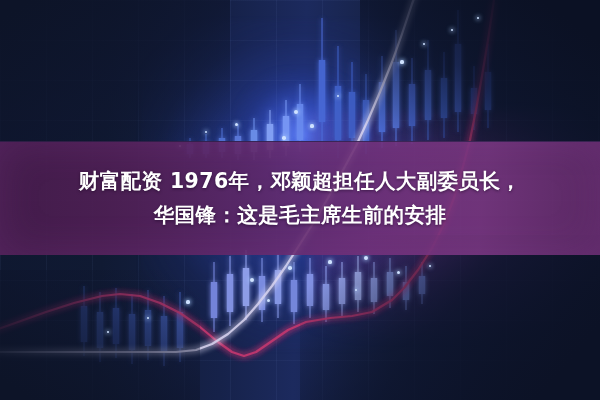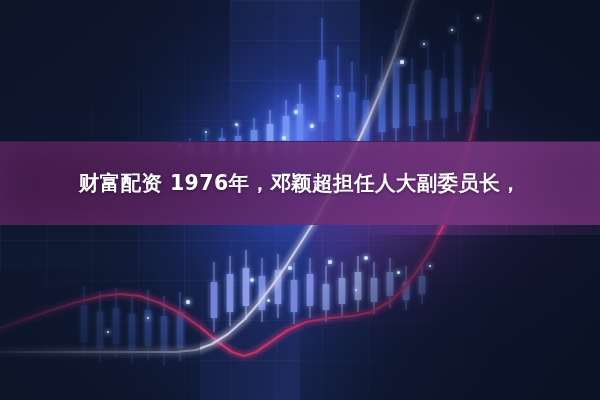--- a/index.html
+++ b/index.html
@@ -82,21 +82,21 @@
     width: 600px;
     height: 400px;
   }
 
   
   .title-band {
     position: absolute;
     left: 0;
     top: 141px;
     width: 600px;
-    height: 84px;
+    height: 114px;
     background: linear-gradient(95deg,
         rgba(70,28,76,0.93) 0%,
         rgba(78,31,84,0.92) 18%,
         rgba(92,38,100,0.90) 40%,
         rgba(110,48,118,0.88) 62%,
         rgba(118,54,126,0.88) 80%,
         rgba(96,42,104,0.90) 100%);
     box-shadow: inset 0 0 40px rgba(160,70,175,0.20);
     display: flex;
     flex-direction: column;
@@ -354,15 +354,16 @@
       <div class="spark" style="left: 106.8px; top: 330.8px; width: 2.4px; height: 2.4px;"></div>
       <div class="spark" style="left: 266.5px; top: 298.5px; width: 3px; height: 3px;"></div>
       <div class="spark" style="left: 354.7px; top: 288.7px; width: 2.6px; height: 2.6px;"></div>
       <div class="spark" style="left: 204.6px; top: 130.6px; width: 2.8px; height: 2.8px;"></div>
       <div class="spark" style="left: 234.5px; top: 122.5px; width: 3px; height: 3px;"></div>
       <div class="spark" style="left: 178.8px; top: 144.8px; width: 2.4px; height: 2.4px;"></div>
     </div>
 
   <div class="title-band">
     <div class="title-line">财富配资 1976年，邓颖超担任人大副委员长，</div>
+    <div class="title-line">华国锋：这是毛主席生前的安排</div>
   </div>
 
 </div>
 
 </body></html>

